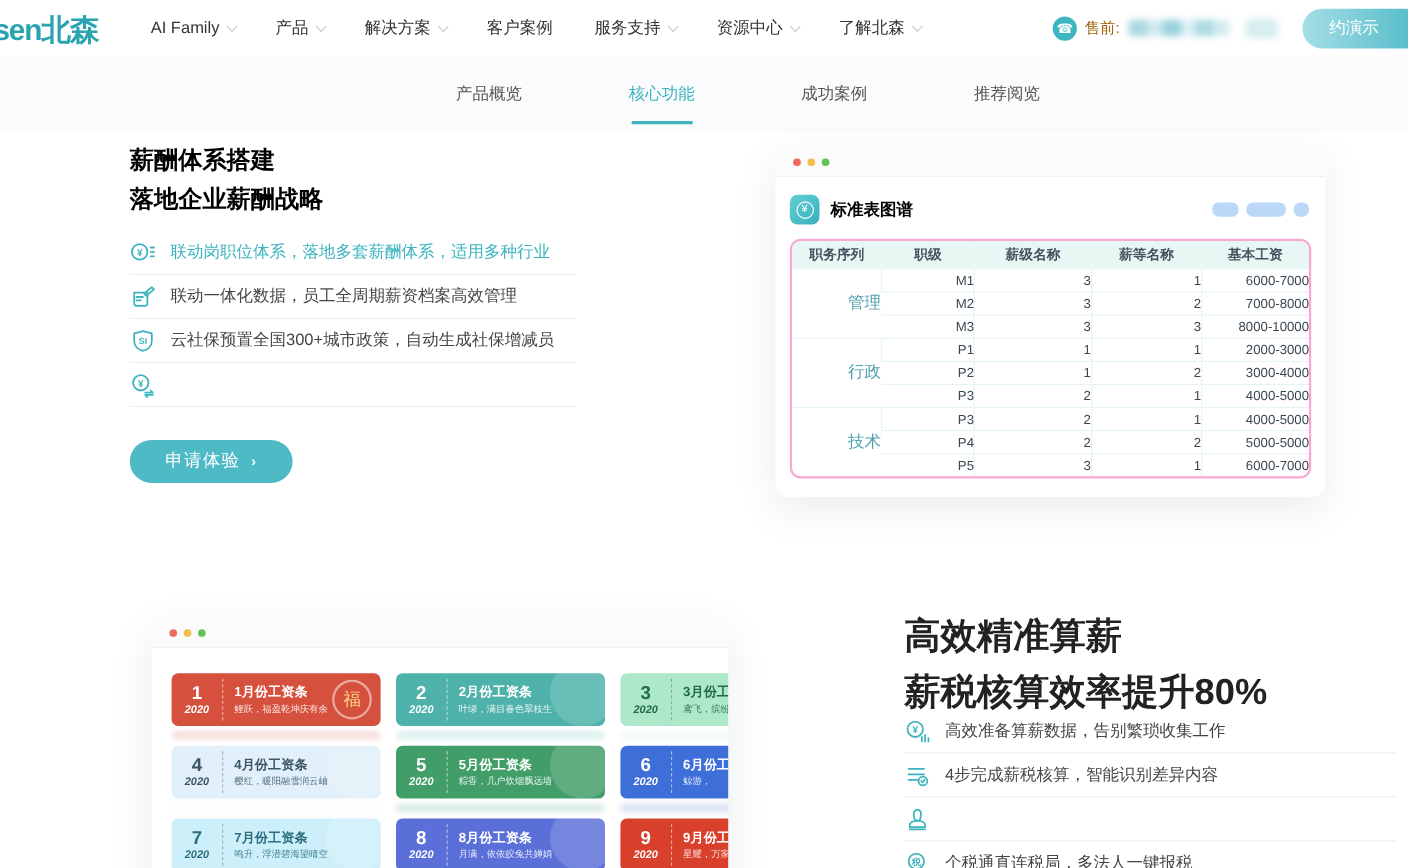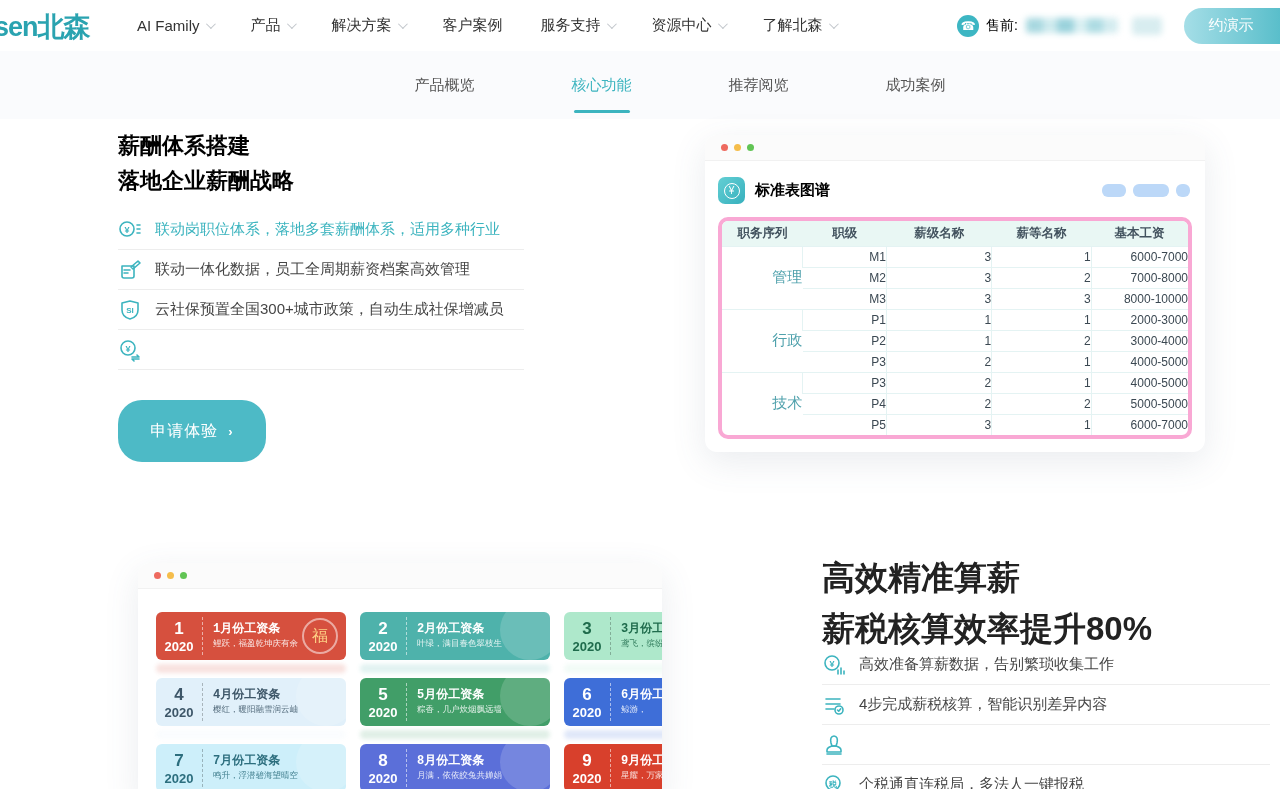--- a/index.html
+++ b/index.html
@@ -10,75 +10,75 @@
     position:relative; overflow:hidden;
   }
   
   .topnav { position:absolute; left:0; top:0; width:1280px; height:51px; background:#fff; }
   .logo { position:absolute; left:-6px; top:9px; font-size:27px; font-weight:bold; color:#2aa3b0; letter-spacing:-1px; }
   .navitems { position:absolute; left:137px; top:0; height:51px; display:flex; align-items:center; gap:38px; }
   .navitem { font-size:15px; color:#333; display:flex; align-items:center; gap:6px; cursor:pointer; white-space:nowrap; }
   .chev { width:7px; height:7px; border-right:1.5px solid #c2c7cc; border-bottom:1.5px solid #c2c7cc; transform:rotate(45deg) translateY(-2px); display:inline-block; }
   .nav-right { position:absolute; right:0; top:0; height:51px; display:flex; align-items:center; }
   .phone-badge { width:22px; height:22px; border-radius:50%; background:#3db6c3; color:#fff; font-size:12px; display:flex; align-items:center; justify-content:center; margin-right:7px; }
-  .presale { color:#000000; font-size:14px; margin-right:8px; }
+  .presale { color:#a16207; font-size:14px; margin-right:8px; }
   .blur-number { width:92px; height:15px; border-radius:3px; margin-right:14px;
      background:linear-gradient(90deg,#9fd4dd 0 18%, #c9e8ec 18% 34%, #8fcdd8 34% 52%, #d5eef1 52% 66%, #a5d8e0 66% 84%, #cfeaee 84%);
      filter:blur(3px); opacity:.9; }
   .blur-chip { width:30px; height:18px; background:#d8edf0; border-radius:4px; filter:blur(3px); margin-right:6px; }
   .demo-btn { position:relative; right:-16px; width:112px; height:36px; border:none; border-radius:18px;
      background:linear-gradient(90deg,#a5dee7,#4db9c6); color:#fff; font-size:15px; cursor:pointer;
      font-family:"Liberation Sans",sans-serif; padding-right:18px; }
   
   .subnav { position:absolute; left:0; top:51px; width:1280px; height:68px; background:#fafbfd;
      display:flex; align-items:center; justify-content:center; gap:97px; padding-left:80px; }
   .subitem { font-size:15px; color:#555; position:relative; height:68px; display:flex; align-items:center; cursor:pointer; }
   .subitem.active { color:#3cb4bf; }
   .subitem.active .underline { position:absolute; left:50%; transform:translateX(-50%); bottom:6px; width:56px; height:3px; background:#3cb4bf; border-radius:2px; }
   
   .h1block { position:absolute; left:118px; top:128px; font-size:22px; font-weight:600; color:#000000; line-height:1.6; }
   .feature-list { position:absolute; left:118px; top:210px; width:406px; list-style:none; }
   .feature-list li { display:flex; align-items:center; gap:13px; height:40px; border-bottom:1px solid #ededed; font-size:15px; color:#454545; white-space:nowrap; }
   .feature-list li.hl { color:#3cb4bf; }
   .fl2 { position:absolute; left:822px; top:645px; width:448px; }
   .ficon { flex:0 0 24px; height:24px; display:flex; align-items:center; justify-content:center; }
-  .cta { position:absolute; left:118px; top:400px; width:148px; height:62px; border:none; border-radius:24px;
+  .cta { position:absolute; left:118px; top:400px; width:148px; height:39px; border:none; border-radius:24px;
      background:#4dbac6; color:#fff; font-size:16px; cursor:pointer; font-family:"Liberation Sans",sans-serif; letter-spacing:1px; }
   .cta .arr { font-size:13px; margin-left:10px; font-weight:bold; }
   
   .card { position:absolute; background:#fff; border-radius:12px; box-shadow:0 10px 35px rgba(80,100,120,.12); overflow:hidden; }
   .card-strip { height:26px; background:#fbfbfb; border-bottom:1px solid #f1f1f1; display:flex; align-items:center; padding-left:16px; gap:6px; }
   .dot { width:7px; height:7px; border-radius:50%; }
   .dot.r { background:#ee6a5f; } .dot.y { background:#f5bd4b; } .dot.g { background:#61c454; }
   
   #chart-card { left:705px; top:135px; width:500px; height:317px; }
   .cc-titlerow { display:flex; align-items:center; padding:16px 15px 0 13px; }
   .cc-icon { width:27px; height:27px; border-radius:7px; background:linear-gradient(135deg,#63cfd4,#37b0bd); color:#fff;
      display:flex; align-items:center; justify-content:center; font-size:13px; }
   .cc-icon span { border:1.2px solid #fff; border-radius:50%; width:16px; height:16px; display:flex; align-items:center; justify-content:center; font-size:10px; }
   .cc-title { font-size:15px; font-weight:bold; color:#000000; margin-left:10px; }
   .cc-pills { margin-left:auto; display:flex; gap:7px; }
   .pill { height:13px; border-radius:6px; background:#bcd8f8; }
   .pill.p1{width:24px;} .pill.p2{width:36px;} .pill.p3{width:14px;}
-  .tablewrap { margin:13px 13px 0 13px; border:4px solid #f9a8d4; border-radius:10px; overflow:hidden; }
+  .tablewrap { margin:13px 13px 0 13px; border:2px solid #f9a8d4; border-radius:10px; overflow:hidden; }
   table.salary { width:100%; border-collapse:collapse; font-size:12px; color:#3b4852; }
   table.salary th { background:#e9f7f4; font-weight:bold; color:#42525e; height:25px; font-size:12.5px; }
   table.salary td { height:21px; text-align:right; border-top:1px solid #e4f3f3; border-left:1px solid #e4f3f3; }
   table.salary td:first-child, table.salary th:first-child { border-left:none; }
   table.salary td.group { color:#4fa1ac; font-size:15px; }
   
   #payslip-card { left:138px; top:563px; width:524px; height:240px; }
   .tiles { padding:23px 0 0 18px; display:grid; grid-template-columns:repeat(3,190px); grid-auto-rows:66px; column-gap:14px; width:640px; }
   .tile { width:190px; height:48px; border-radius:6px; display:flex; align-items:center; position:relative; overflow:hidden; }
   .tile .mo { flex:0 0 46px; text-align:center; line-height:1; }
   .tile .mo .n { font-size:17px; font-weight:bold; }
-  .tile .mo .yr { font-size:13px; margin-top:3px; font-weight:bold; }
+  .tile .mo .yr { font-size:10px; margin-top:3px; font-weight:bold;font-style:italic; }
   .tile .sep { width:0; border-left:1px dashed rgba(255,255,255,.55); align-self:stretch; margin:5px 0; }
   .tile.light .sep { border-left-color:rgba(0,0,0,.25); }
-  .tile .txt { padding-left:10px; line-height:1.35; z-index:1;font-family:Liberation Mono, monospace; }
+  .tile .txt { padding-left:10px; line-height:1.35; z-index:1; }
   .tile .t1 { font-size:12px; font-weight:bold; }
   .tile .t2 { font-size:8.5px; opacity:.85; margin-top:2px; }
   .tile .deco { position:absolute; right:8px; top:6px; width:36px; height:36px; border-radius:50%;
      border:2px solid rgba(255,255,255,.55); display:flex; align-items:center; justify-content:center;
      font-size:16px; color:#ffd98a; opacity:.95; }
   .tile .blob { position:absolute; right:-10px; top:-12px; width:60px; height:60px; border-radius:50%; background:rgba(255,255,255,.16); }
   .reflection { width:190px; height:9px; border-radius:5px; margin-top:4px; opacity:.16; filter:blur(2px); }
   
   .h2block { position:absolute; left:822px; top:552px; font-size:33px; font-weight:600; color:#222; line-height:1.55; }
   svg.ic { stroke:#3cb4bf; fill:none; stroke-width:1.6; stroke-linecap:round; stroke-linejoin:round; }
@@ -129,24 +129,24 @@
 
 <div class="subnav">
     <div class="subitem">
       <span>产品概览</span>
     </div>
     <div class="subitem active">
       <span>核心功能</span>
       <span class="underline"></span>
     </div>
     <div class="subitem">
+      <span>成功案例</span>
+    </div>
+    <div class="subitem">
       <span>推荐阅览</span>
-    </div>
-    <div class="subitem">
-      <span>成功案例</span>
     </div>
   </div>
 
 <div class="h1block">
   <div>薪酬体系搭建</div>
   <div>落地企业薪酬战略</div>
 </div>
 
 <ul class="feature-list" id="list1">
     <li class="hl">

